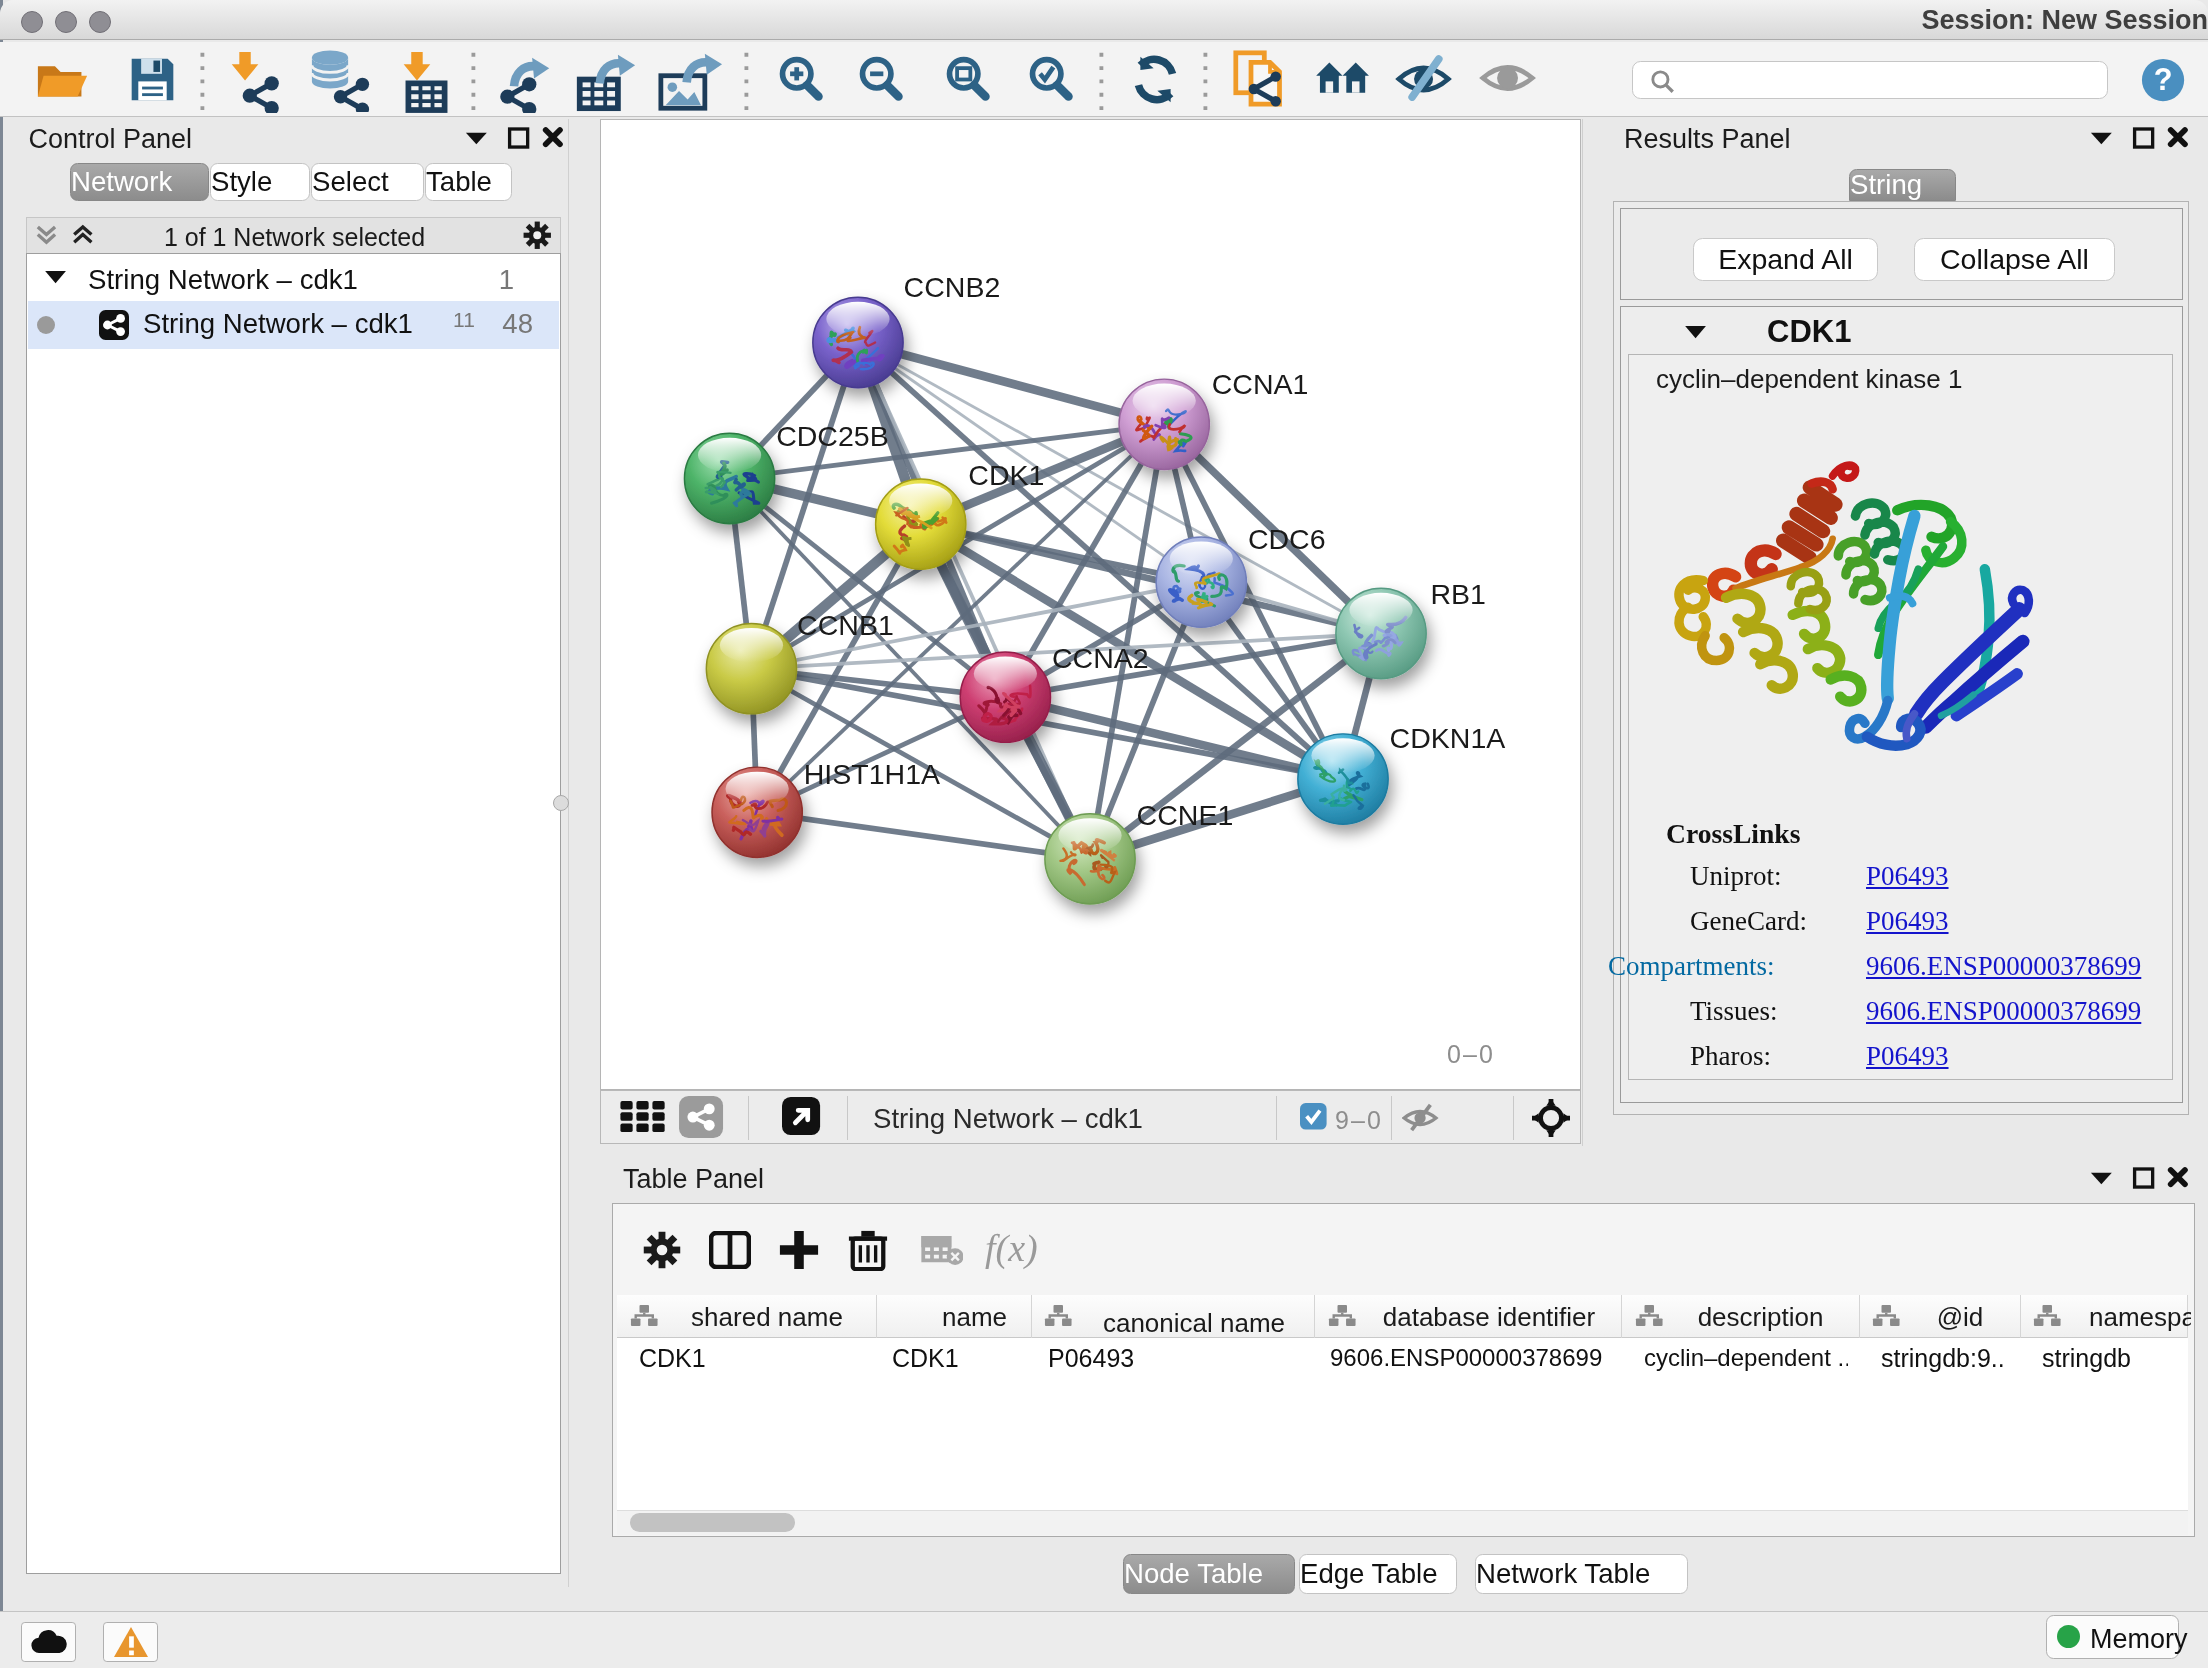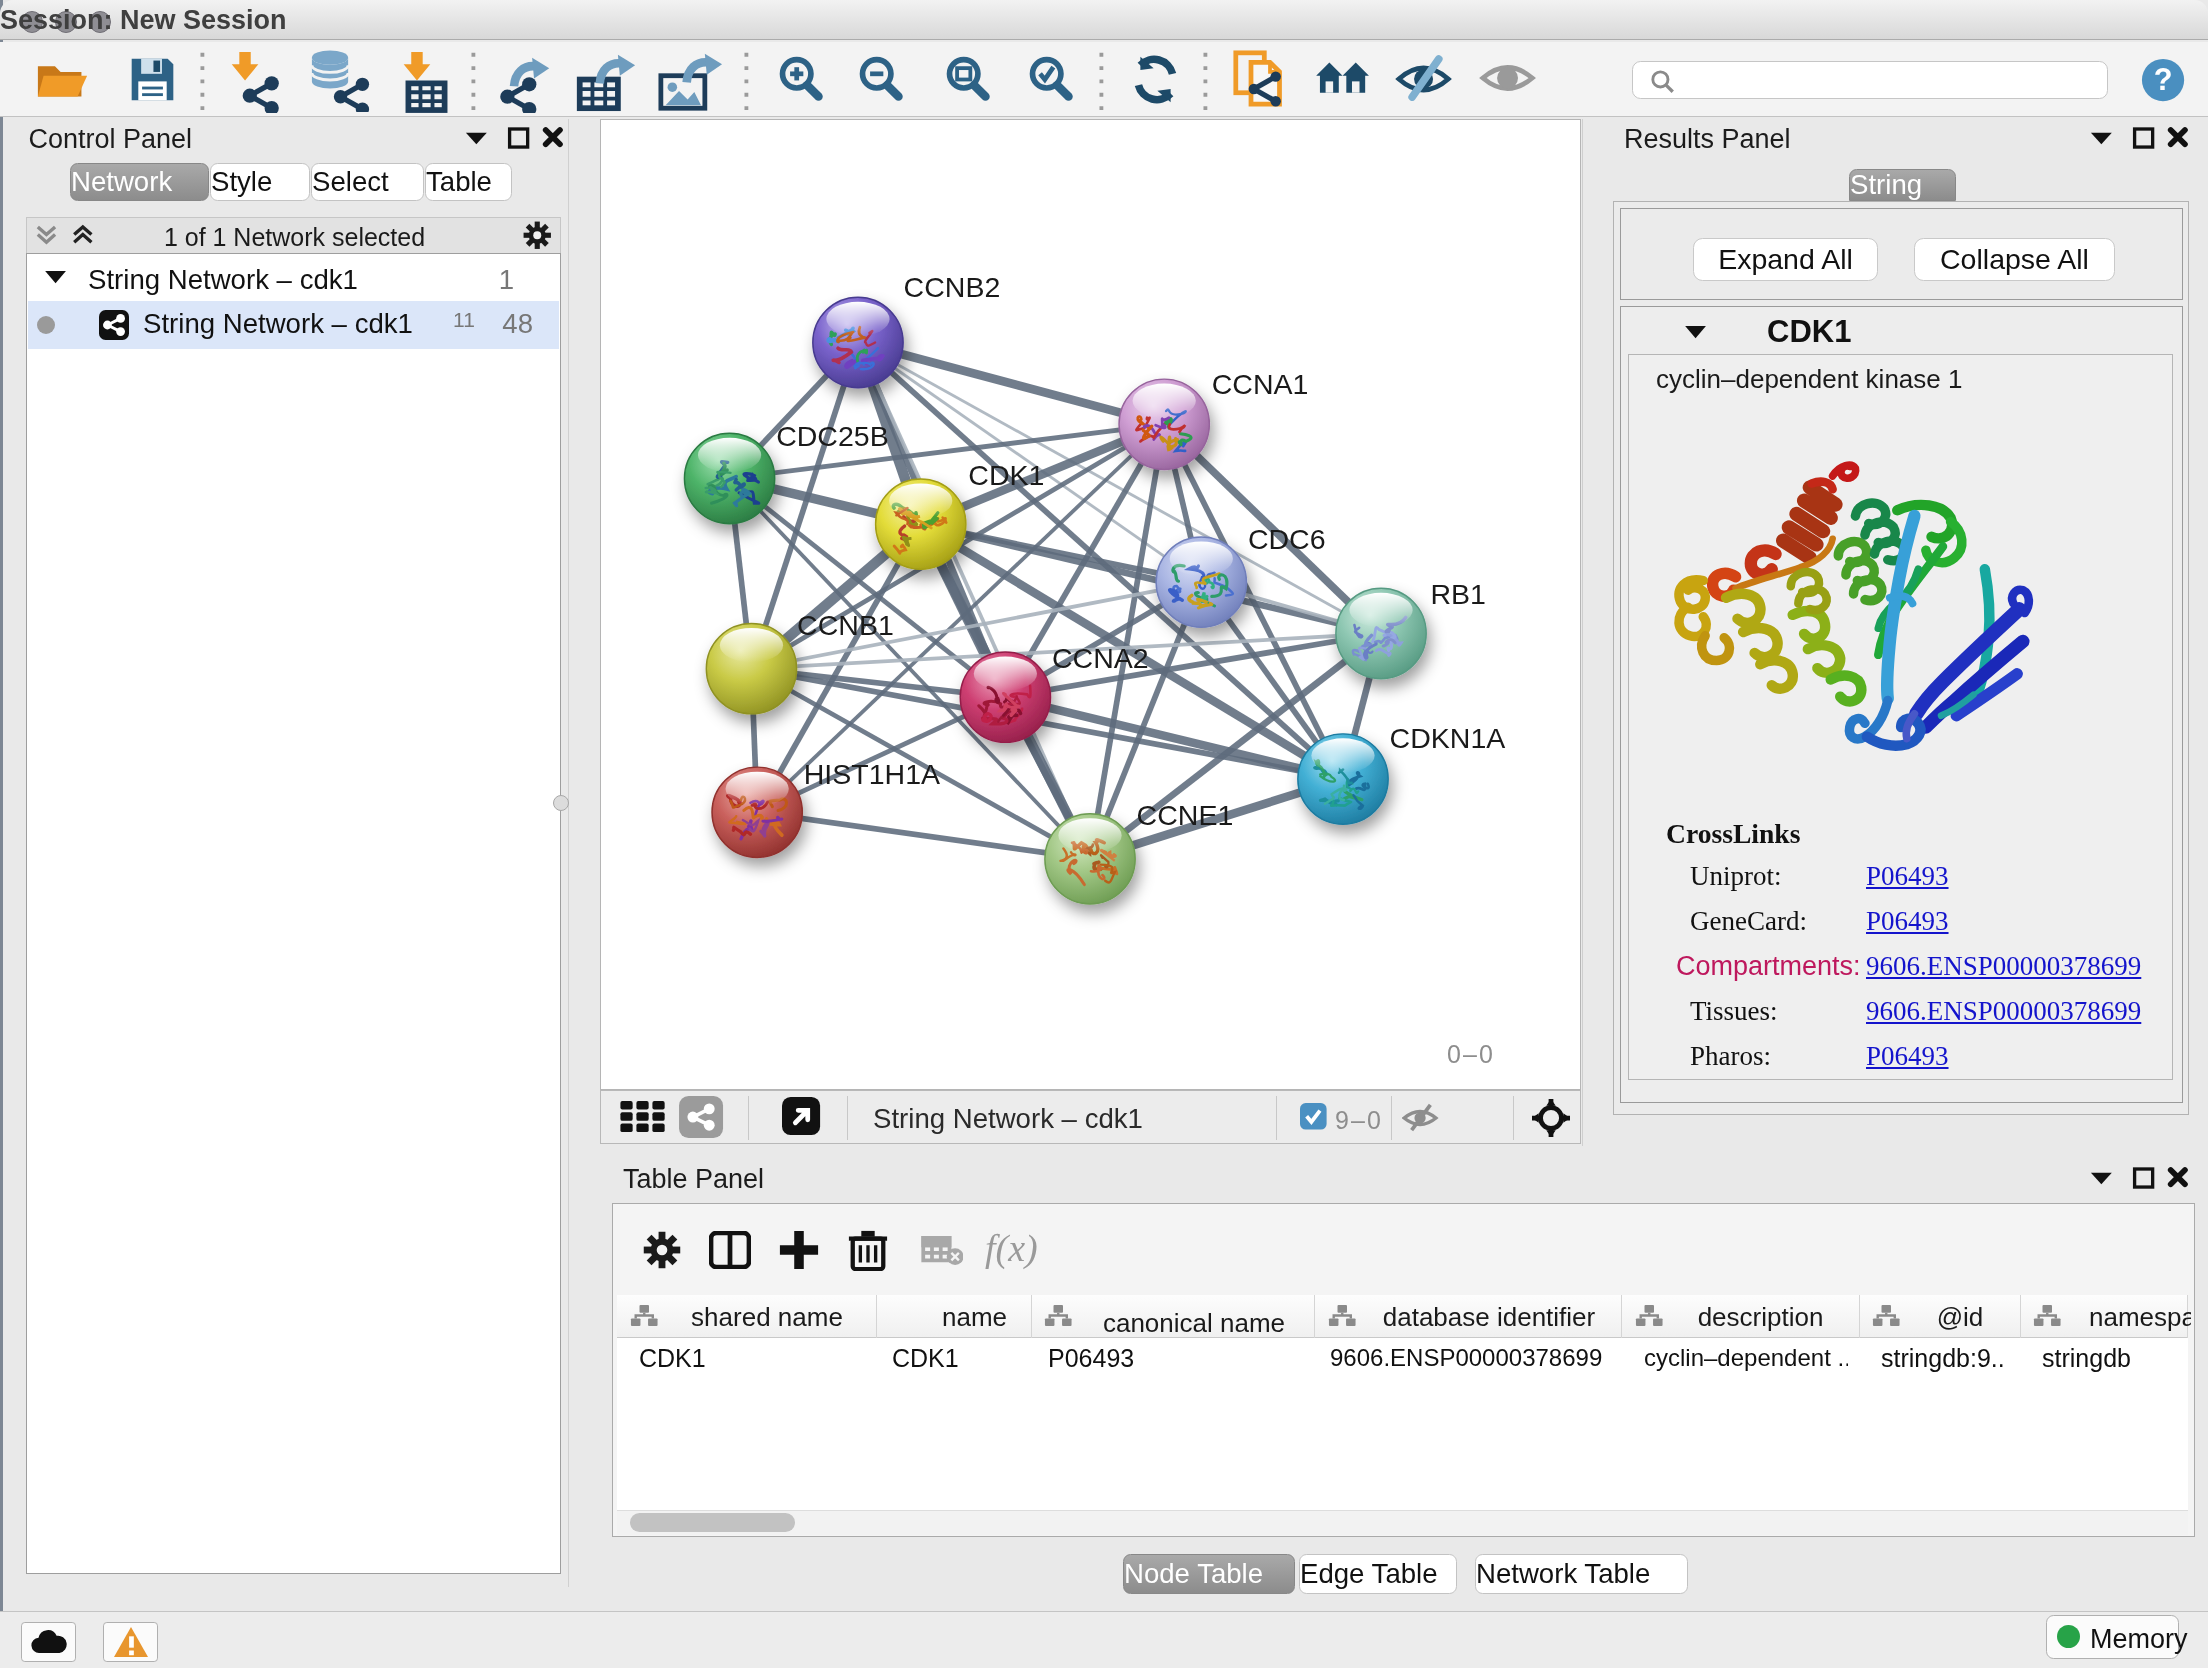--- a/index.html
+++ b/index.html
@@ -8,21 +8,21 @@
   font-size:27.6px; text-align:left; line-height:36px; border-radius:7.6px; }
 .tab.sel { background:linear-gradient(#a9a9a9,#8c8c8c); color:#fff; border-color:#888; }
 .btn { position:absolute; background:#fff; border:1.4px solid #c9c9c9; border-radius:9.5px;
   font-size:28.5px; color:#111; text-align:center; }
 </style></head><body>
 <div class="abs" style="left:0;top:0;width:2.9px;height:1668px;background:#7d8794"></div>
 <div class="abs" style="left:0;top:0;width:2208px;height:40px;background:linear-gradient(#f2f2f2,#d8d8d8);border-bottom:1.9px solid #ababab;border-radius:13.3px 13.3px 0 0"></div>
 <div class="abs" style="left:21px;top:10.5px;width:22px;height:22px;border-radius:50%;background:#8f8e94;border:1.4px solid #716f76"></div>
 <div class="abs" style="left:55px;top:10.5px;width:22px;height:22px;border-radius:50%;background:#8f8e94;border:1.4px solid #716f76"></div>
 <div class="abs" style="left:89px;top:10.5px;width:22px;height:22px;border-radius:50%;background:#8f8e94;border:1.4px solid #716f76"></div>
-<div class="abs" style="left:0;top:4.8px;width:2208px;text-align:left;font-size:27px;font-weight:bold;color:#3f3f3f">Session: New Session</div>
+<div class="abs" style="left:0;top:4.8px;width:2208px;text-align:right;font-size:27px;font-weight:bold;color:#3f3f3f">Session: New Session</div>
 <div class="abs" style="left:0;top:42px;width:2208px;height:75px;background:#f3f3f3;border-bottom:1.9px solid #c2c2c2"></div>
 <svg class="abs" style="left:200px;top:49px" width="4.8" height="61" viewBox="0 0 5 64">
     <line x1="2.5" y1="4" x2="2.5" y2="64" stroke="#9a9a9a" stroke-width="4" stroke-dasharray="4 10"></line>
   </svg>
 <svg class="abs" style="left:471px;top:49px" width="4.8" height="61" viewBox="0 0 5 64">
     <line x1="2.5" y1="4" x2="2.5" y2="64" stroke="#9a9a9a" stroke-width="4" stroke-dasharray="4 10"></line>
   </svg>
 <svg class="abs" style="left:744px;top:49px" width="4.8" height="61" viewBox="0 0 5 64">
     <line x1="2.5" y1="4" x2="2.5" y2="64" stroke="#9a9a9a" stroke-width="4" stroke-dasharray="4 10"></line>
   </svg>
@@ -646,21 +646,21 @@
 <path d="M208,296 C220,304 236,308 250,304 C262,300 268,290 262,282 C256,274 244,276 244,286" stroke="#2058c0" stroke-width="11"></path>
 <path d="M258,272 C252,280 248,290 250,298" stroke="#4858c8" stroke-width="8"></path>
 <path d="M320,252 C308,262 296,270 286,274" stroke="#20a0a0" stroke-width="7"></path>
 </g>
   </svg>
 <div class="abs" style="left:1666px;top:818px;font-size:27.6px;font-weight:bold;color:#111;font-family:'Liberation Serif',serif">CrossLinks</div>
 <div class="abs" style="left:1690px;top:861px;font-size:27px;color:#111;font-family:'Liberation Serif',serif">Uniprot:</div>
 <div class="abs" style="left:1866px;top:861px;font-size:27px;color:#1414cc;text-decoration:underline;font-family:'Liberation Serif',serif">P06493</div>
 <div class="abs" style="left:1690px;top:906px;font-size:27px;color:#111;font-family:'Liberation Serif',serif">GeneCard:</div>
 <div class="abs" style="left:1866px;top:906px;font-size:27px;color:#1414cc;text-decoration:underline;font-family:'Liberation Serif',serif">P06493</div>
-<div class="abs" style="left:1676px;top:951px;font-size:27px;color:#be185d;font-family:Liberation Sans, sans-serif">Compartments:</div>
+<div class="abs" style="left:1608px;top:951px;font-size:27px;color:#0369a1;font-family:Liberation Serif, serif">Compartments:</div>
 <div class="abs" style="left:1866px;top:951px;font-size:27px;color:#1414cc;text-decoration:underline;font-family:'Liberation Serif',serif">9606.ENSP00000378699</div>
 <div class="abs" style="left:1690px;top:996px;font-size:27px;color:#111;font-family:'Liberation Serif',serif">Tissues:</div>
 <div class="abs" style="left:1866px;top:996px;font-size:27px;color:#1414cc;text-decoration:underline;font-family:'Liberation Serif',serif">9606.ENSP00000378699</div>
 <div class="abs" style="left:1690px;top:1041px;font-size:27px;color:#111;font-family:'Liberation Serif',serif">Pharos:</div>
 <div class="abs" style="left:1866px;top:1041px;font-size:27px;color:#1414cc;text-decoration:underline;font-family:'Liberation Serif',serif">P06493</div>
 <div class="abs" style="left:578px;top:1146px;width:1630px;height:465px;background:#e9e9e9"></div>
 <div class="abs panel-title" style="left:623px;top:1164px">Table Panel</div>
 <svg style="position:absolute;left:2089px;top:1165px" width="114" height="27" viewBox="0 0 120 28">
     <path d="M2,8 L24,8 L13,20 Z" fill="#111"></path>
     <rect x="48" y="4" width="19" height="19" fill="none" stroke="#111" stroke-width="3.5"></rect>

